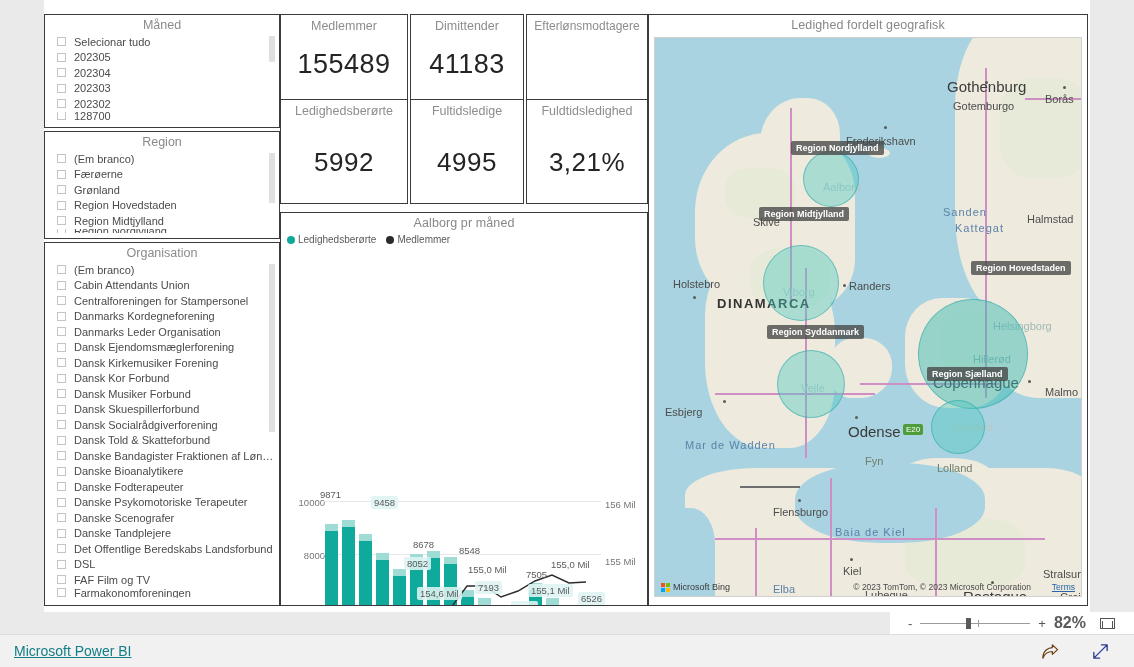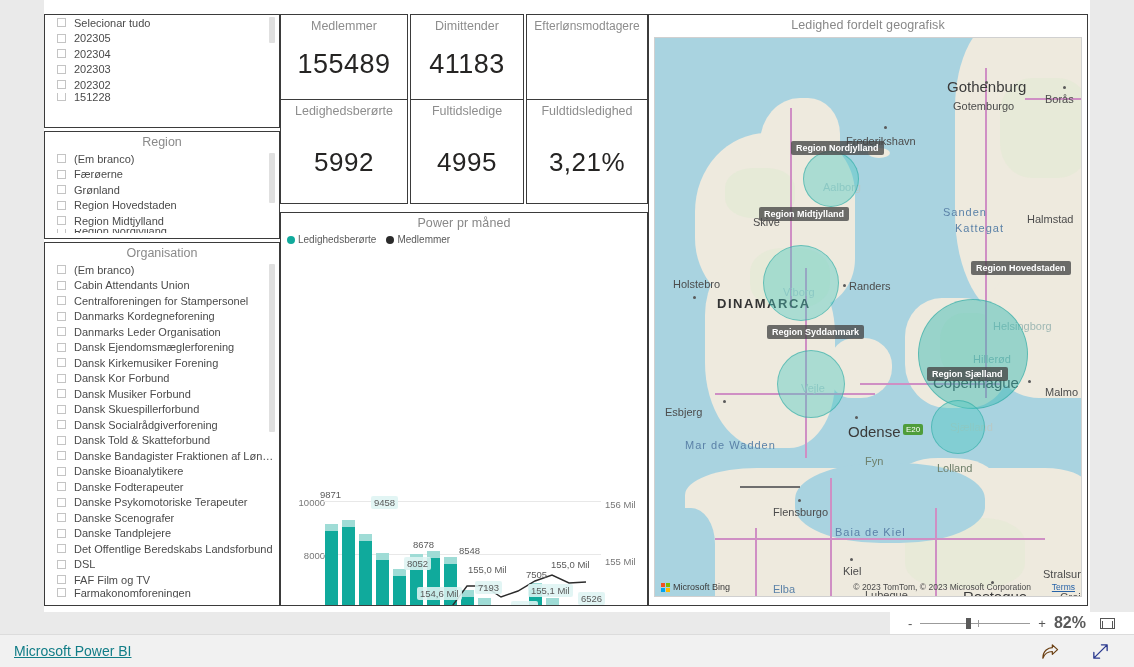--- a/index.html
+++ b/index.html
@@ -271,20 +271,21 @@
 <body>
 
 <div id="left-gray"></div>
 <div id="right-gray"></div>
 <div id="below-canvas"></div>
 
 <div id="report-canvas">
   <div id="report-page">
 
     <div class="visual slicer" style="left:0px; top:14px; width:236px; height:114px;">
+      <div class="slicer-title">Måned</div>
       <div class="slicer-body" style="height:90px;">
         <div class="slicer-scroll" style="top:2px; height:26px;"></div>
         <div class="slicer-item">
             <span class="cbox"></span>
             <span>Selecionar tudo</span>
           </div>
         <div class="slicer-item">
             <span class="cbox"></span>
             <span>202305</span>
           </div>
@@ -295,21 +296,21 @@
         <div class="slicer-item">
             <span class="cbox"></span>
             <span>202303</span>
           </div>
         <div class="slicer-item">
             <span class="cbox"></span>
             <span>202302</span>
           </div>
         <div class="slicer-item" style="height:8px;overflow:hidden;">
             <span class="cbox"></span>
-            <span>151228</span>
+            <span>128700</span>
           </div>
       </div>
     </div>
 
     <div class="visual slicer" style="left:0px; top:131px; width:236px; height:108px;">
       <div class="slicer-title">Region</div>
       <div class="slicer-body" style="height:84px;">
         <div class="slicer-scroll" style="top:2px; height:50px;"></div>
         <div class="slicer-item">
             <span class="cbox"></span>
@@ -452,21 +453,21 @@
     <div class="visual card" style="left:366px; top:99px; width:114px; height:105px;">
       <div class="card-title">Fultidsledige</div>
       <div class="card-value" style="margin-top:29px;">4995</div>
     </div>
     <div class="visual card" style="left:482px; top:99px; width:122px; height:105px;">
       <div class="card-title">Fuldtidsledighed</div>
       <div class="card-value" style="margin-top:29px;">3,21%</div>
     </div>
 
     <div class="visual" id="chart-visual" style="left:236px; top:212px; width:368px; height:394px;">
-      <div class="visual-title">Power pr måned</div>
+      <div class="visual-title">Aalborg pr måned</div>
 
       <div class="legend">
         <span class="legend-item">
           <span class="legend-dot" style="background:#10aa9c;"></span>
           <span>Ledighedsberørte</span>
         </span>
         <span class="legend-item">
           <span class="legend-dot" style="background:#2b2b2b;"></span>
           <span>Medlemmer</span>
         </span>

